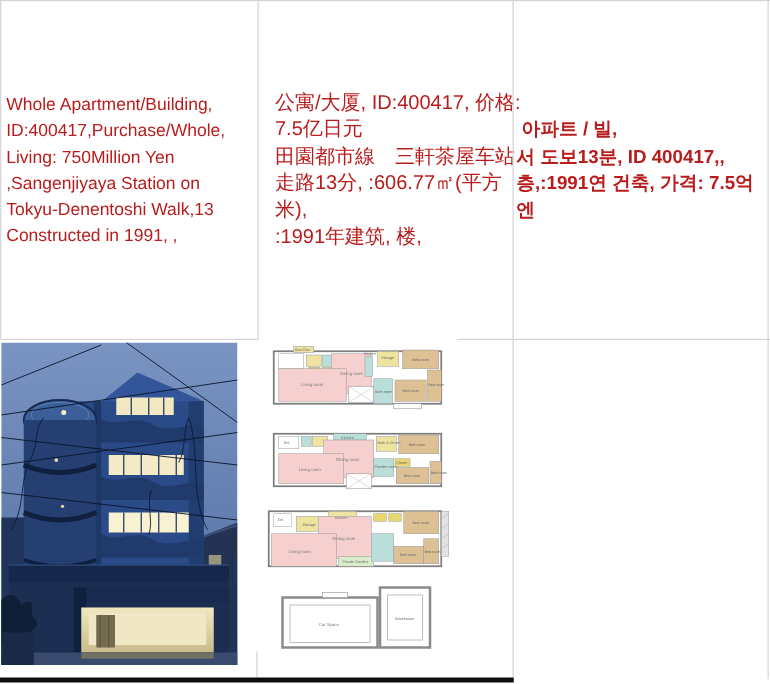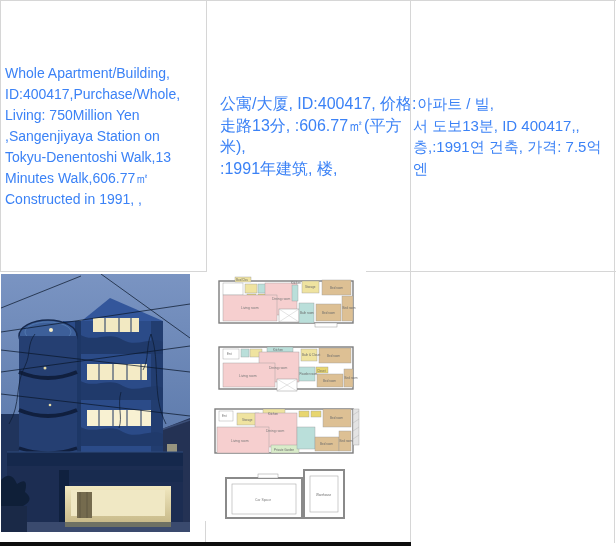--- a/index.html
+++ b/index.html
@@ -1,37 +1,37 @@
 <!DOCTYPE html>
 <html><head>
 <meta charset="utf-8">
 <style>
   html,body{margin:0;padding:0;background:#fff;}
   .screen{
     position:relative;width:616px;height:547px;background:#fff;overflow:hidden;
-    font-family:"Liberation Sans","DejaVu Sans",sans-serif;color:#3b82f6;
+    font-family:"Liberation Sans","DejaVu Sans",sans-serif;color:#b91c1c;
   }
   
   .bline{position:absolute;background:#d6d6d6;}
   .b-top{left:0;top:0;width:616px;height:1px;}
   .b-left{left:0;top:0;width:1px;height:272px;}
   .b-right{left:614px;top:0;width:1px;height:543px;}
   .b-row-a{left:0;top:271px;width:206px;height:1px;}
   .b-row-b{left:366px;top:271px;width:250px;height:1px;}
   .b-v1a{left:206px;top:0;width:1px;height:272px;}
   .b-v1b{left:205px;top:521px;width:1px;height:21px;}
   .b-v2{left:410px;top:0;width:1px;height:542px;}
   .next-row-bar{position:absolute;left:0;top:542px;width:411px;height:4px;background:#0e0e0e;}
 
   
   .cell{position:absolute;top:1px;height:270px;display:flex;flex-direction:column;justify-content:center;box-sizing:border-box;}
   .cell .line{white-space:pre-wrap;}
   .cell-en{left:1px;width:205px;padding-left:4px;font-size:14px;line-height:21px;}
   .cell-zh{left:217px;width:203px;padding-left:3px;font-size:16px;line-height:21.5px;}
-  .cell-ko{left:411px;width:203px;padding-left:2px;font-size:15px;line-height:21.5px;}
+  .cell-ko{left:411px;width:203px;padding-left:2px;font-size:15px;line-height:21.5px;font-weight:bold;}
 
   
   .photo{position:absolute;left:1px;top:274px;width:189px;height:258px;}
   .plan{position:absolute;}
   .plan-1{left:215px;top:275px;width:145px;height:55px;}
   .plan-2{left:215px;top:341px;width:145px;height:55px;}
   .plan-3{left:211px;top:401px;width:152px;height:57px;}
   .plan-4{left:222px;top:464px;width:126px;height:58px;}
   svg{display:block;}
   .room-label{font-family:"Liberation Sans",sans-serif;font-size:3px;fill:#6b6b6b;}
@@ -41,26 +41,27 @@
 <body>
 
 <div class="screen">
 
   <div class="cell cell-en">
     <div class="line">Whole Apartment/Building,</div>
     <div class="line">ID:400417,Purchase/Whole,</div>
     <div class="line">Living: 750Million Yen</div>
     <div class="line">,Sangenjiyaya Station on</div>
     <div class="line">Tokyu-Denentoshi Walk,13</div>
-    <div class="line">Minutes Walk,606.77㎡</div>
     <div class="line">Constructed in 1991, ,</div>
   </div>
 
   <div class="cell cell-zh">
     <div class="line">公寓/大厦, ID:400417, 价格:</div>
+    <div class="line">7.5亿日元</div>
+    <div class="line">田園都市線　三軒茶屋车站</div>
     <div class="line">走路13分, :606.77㎡(平方米),</div>
     <div class="line">:1991年建筑, 楼,</div>
   </div>
 
   <div class="cell cell-ko">
     <div class="line"> 아파트 / 빌,</div>
     <div class="line">서 도보13분, ID 400417,,</div>
     <div class="line">층,:1991연 건축, 가격: 7.5억엔</div>
   </div>
 

